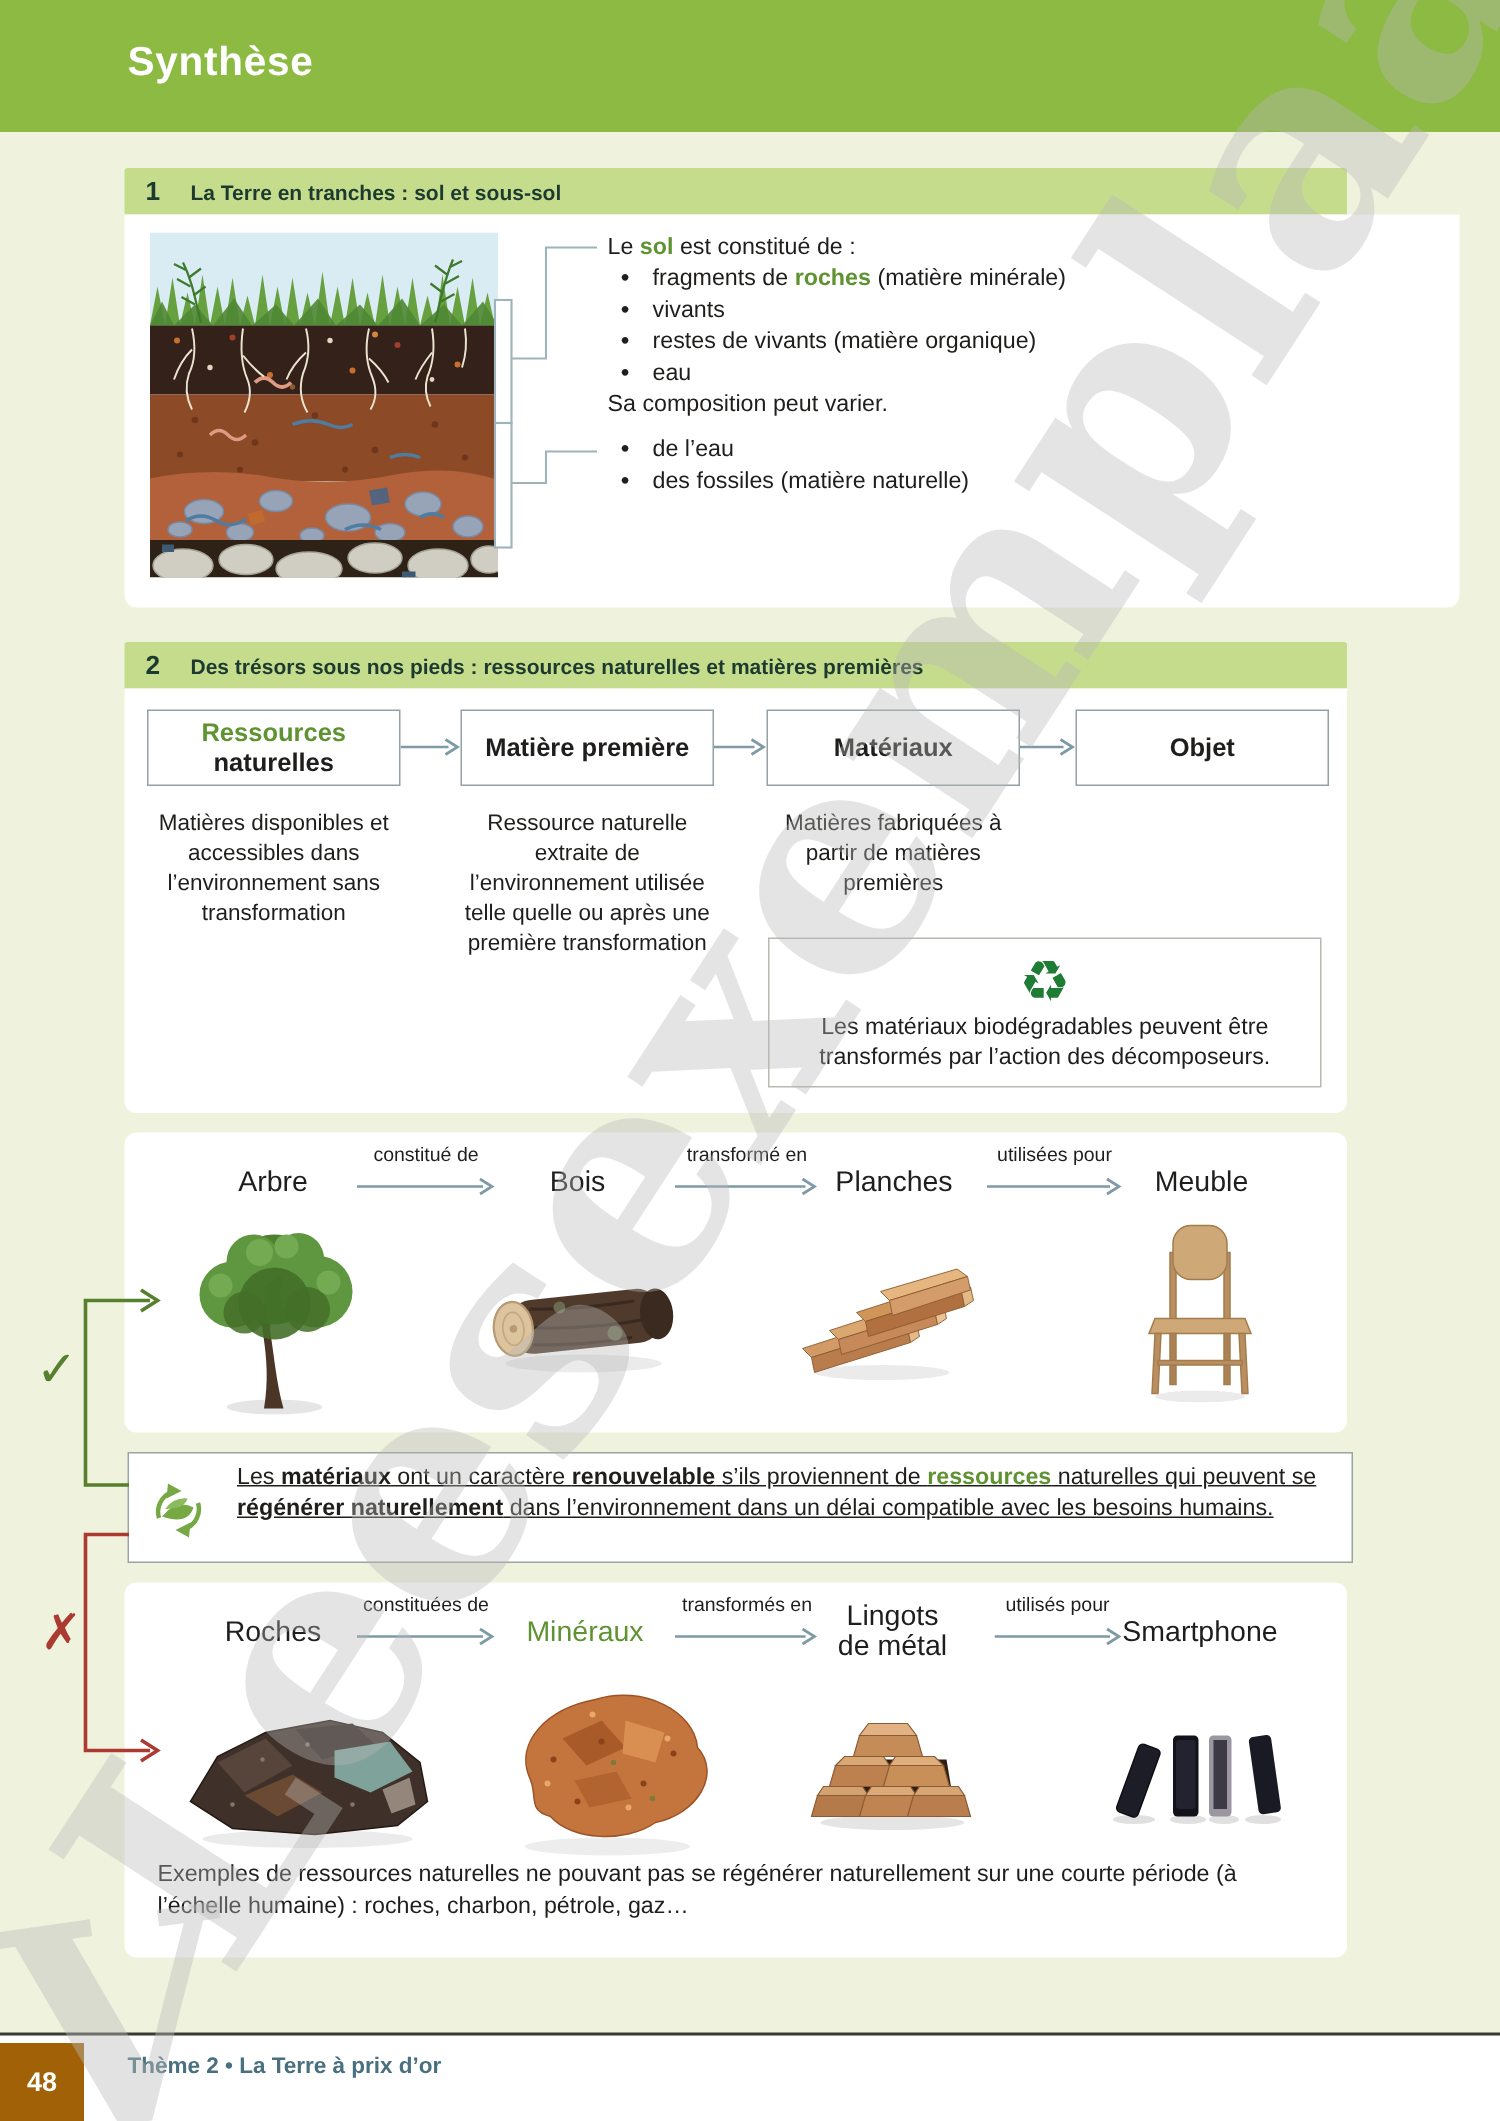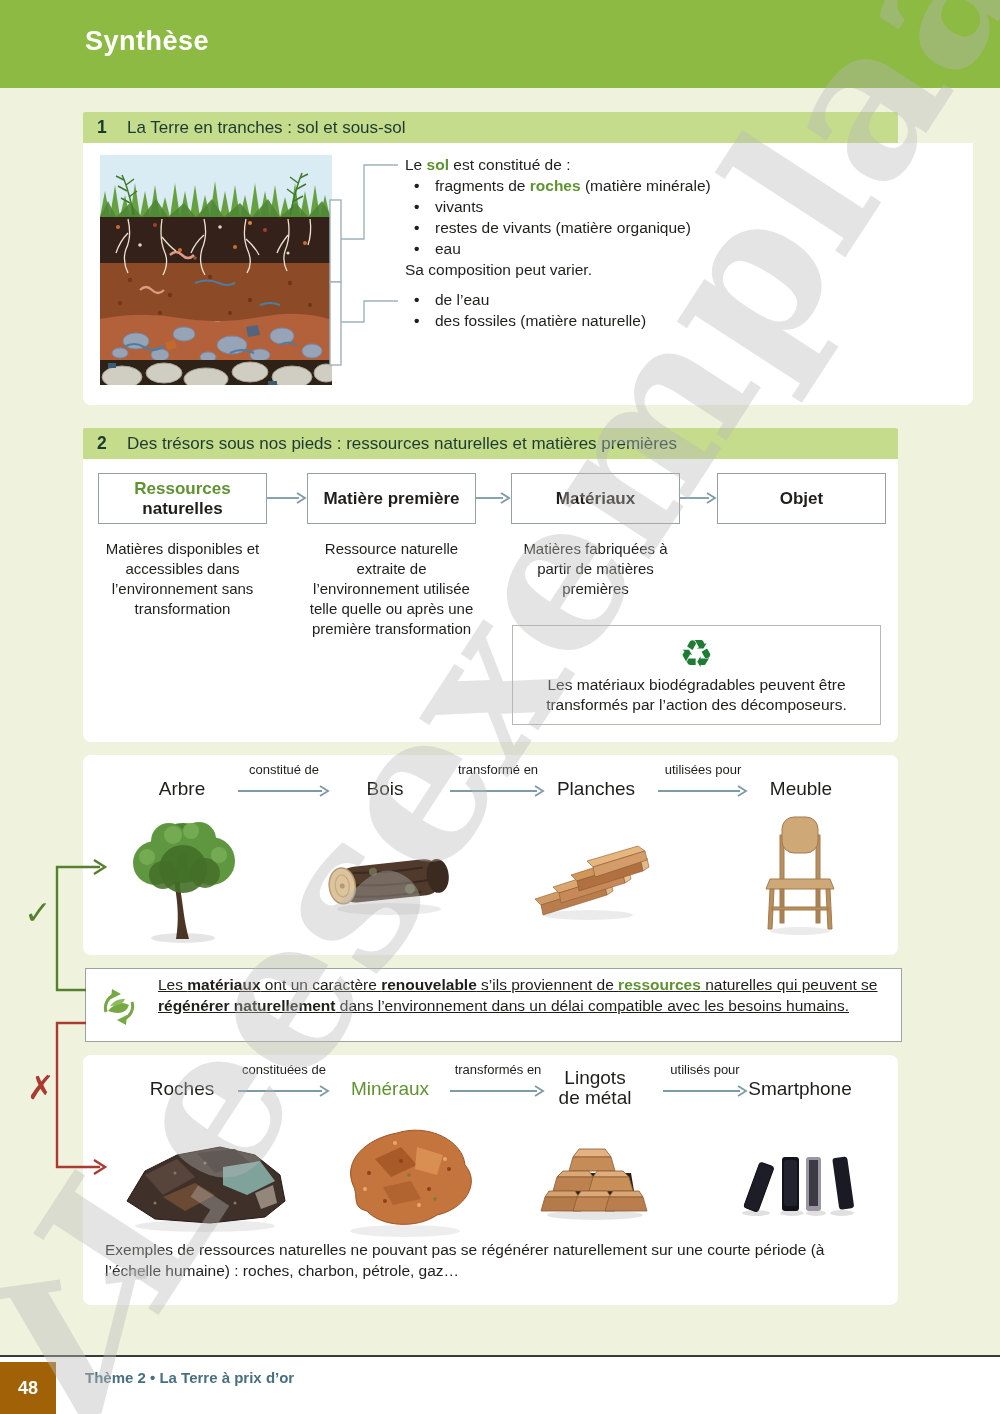--- a/index.html
+++ b/index.html
@@ -13,21 +13,21 @@
   
   .watermark { position:absolute; left:-235px; top:560px; width:1440px; text-align:center;
     font-family:"DejaVu Serif",serif; font-weight:bold; font-size:205px; color:rgba(185,185,185,.38);
     transform:rotate(-57deg); white-space:nowrap; z-index:40; pointer-events:none; }
   .watermark-corner { position:absolute; left:6px; top:1238px; font-family:"DejaVu Serif",serif; font-weight:bold;
     font-size:190px; color:rgba(185,185,185,.42); transform:rotate(-8deg); z-index:41; pointer-events:none; }
 
   
   .band { position:absolute; left:83px; width:815px; height:31px; background:#c6dc8d; display:flex; align-items:center; color:#1c3a30; border-radius:2px 2px 0 0; }
   .band .num { margin-left:14px; width:30px; font-weight:bold; font-size:17.5px; }
-  .band .btitle { font-weight:normal; font-size:17px; }
+  .band .btitle { font-weight:bold; font-size:14px; }
 
   .card { position:absolute; left:83px; background:#ffffff; }
 
   
   .card1 { top:143px; width:890px; height:262px; border-radius:0 0 8px 8px; }
   .soil-img { position:absolute; left:17px; top:12px; }
   .brackets { position:absolute; left:0; top:0; }
   .s1block { position:absolute; left:322px; width:478px; font-size:15.5px; line-height:21px; }
   .s1block.sol { top:11px; }
   .s1block.soussol { top:146px; }

